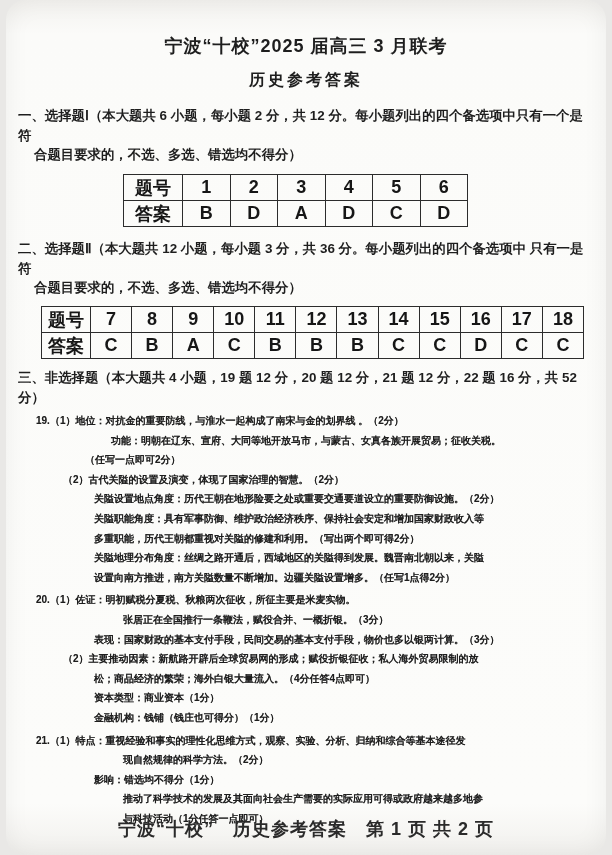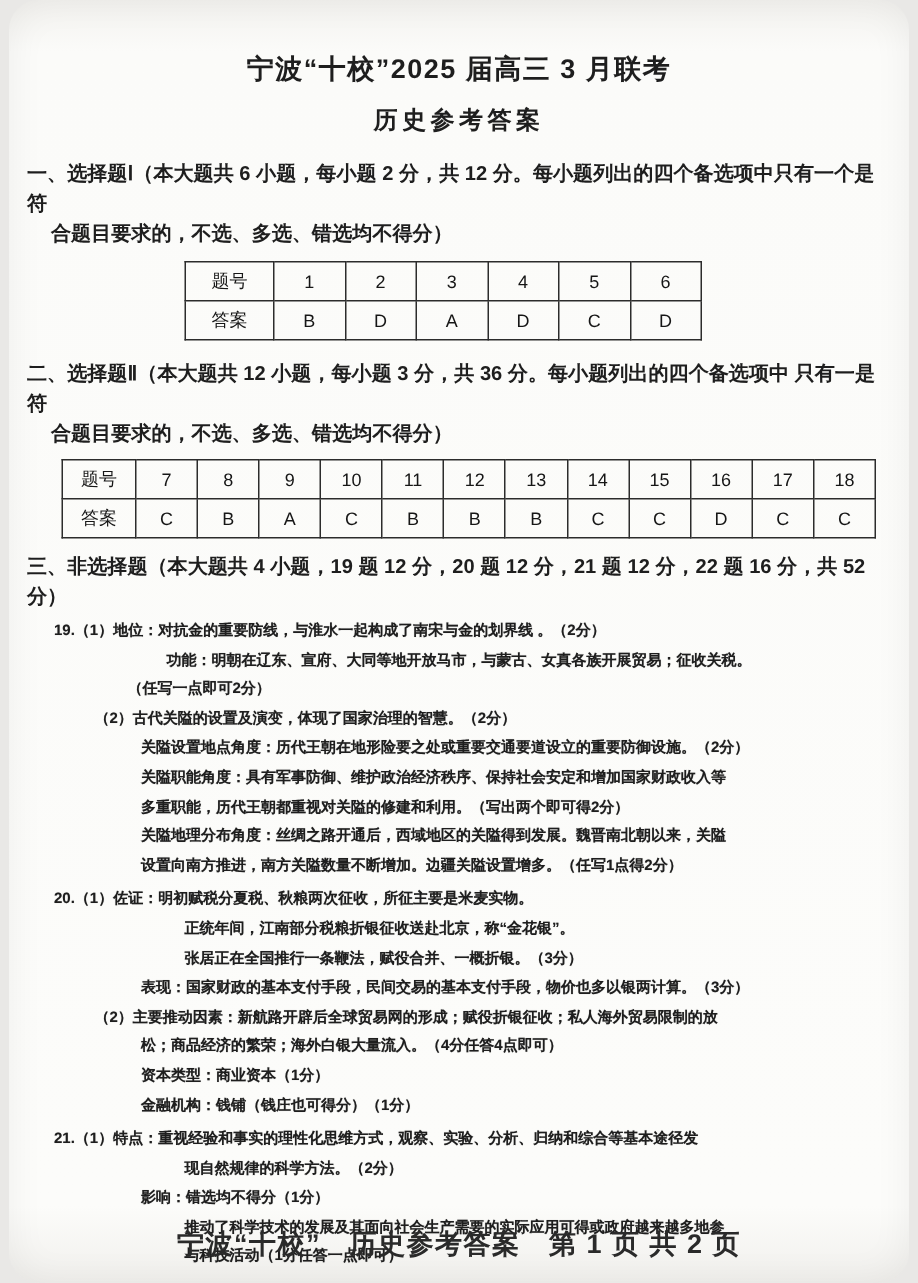--- a/index.html
+++ b/index.html
@@ -20,23 +20,23 @@
   }
   .subtitle{
     margin-top:12px;text-align:center;
     font-size:16px;font-weight:800;letter-spacing:3px;
   }
   .heading{font-size:13.4px;font-weight:700;line-height:20px;}
   .heading.sec1{margin-top:15px;}
   .heading.sec2{margin-top:12px;}
   .heading.sec3{margin-top:9px;}
   .h-l1{padding-left:12px;padding-right:20px;}
-  .h-l2{padding-left:28px;padding-right:20px;}
+  .h-l2{padding-left:28px;padding-right:20px;font-family:Liberation Mono, monospace;}
   table{border-collapse:collapse;table-layout:fixed;text-align:center;
-        font-size:12px;font-weight:400;color:#161616;}
+        font-size:18px;font-weight:700;color:#161616;}
   td{border:1.4px solid #2c2c2c;height:25px;padding:0;}
   .t1{width:345px;margin:8px 0 0 117px;}
   .t1 td.lbl{width:58px;}
   .t2{width:543px;margin:7px 0 0 35px;}
   .t2 td.lbl{width:48px;}
   .answers{margin-top:3px;}
   .ln{
     font-size:10px;line-height:19.6px;font-weight:600;
     padding-right:18px;white-space:nowrap;
     text-shadow:0 0 0.5px rgba(20,20,20,0.45);
@@ -140,21 +140,20 @@
     <div class="ln i1">（2）古代关隘的设置及演变，体现了国家治理的智慧。（2分）</div>
     <div class="ln i2">关隘设置地点角度：历代王朝在地形险要之处或重要交通要道设立的重要防御设施。（2分）</div>
     <div class="ln i2">关隘职能角度：具有军事防御、维护政治经济秩序、保持社会安定和增加国家财政收入等</div>
     <div class="ln i2">多重职能，历代王朝都重视对关隘的修建和利用。（写出两个即可得2分）</div>
     <div class="ln i2">关隘地理分布角度：丝绸之路开通后，西域地区的关隘得到发展。魏晋南北朝以来，关隘</div>
     <div class="ln i2">设置向南方推进，南方关隘数量不断增加。边疆关隘设置增多。（任写1点得2分）</div>
   </div>
 
   <div class="answers">
     <div class="ln i0">20.（1）佐证：明初赋税分夏税、秋粮两次征收，所征主要是米麦实物。</div>
-    <div class="ln i3b">正统年间，江南部分税粮折银征收送赴北京，称“金花银”。</div>
     <div class="ln i3b">张居正在全国推行一条鞭法，赋役合并、一概折银。（3分）</div>
     <div class="ln i2">表现：国家财政的基本支付手段，民间交易的基本支付手段，物价也多以银两计算。（3分）</div>
     <div class="ln i1">（2）主要推动因素：新航路开辟后全球贸易网的形成；赋役折银征收；私人海外贸易限制的放</div>
     <div class="ln i2">松；商品经济的繁荣；海外白银大量流入。（4分任答4点即可）</div>
     <div class="ln i2">资本类型：商业资本（1分）</div>
     <div class="ln i2">金融机构：钱铺（钱庄也可得分）（1分）</div>
   </div>
 
   <div class="answers">
     <div class="ln i0">21.（1）特点：重视经验和事实的理性化思维方式，观察、实验、分析、归纳和综合等基本途径发</div>

